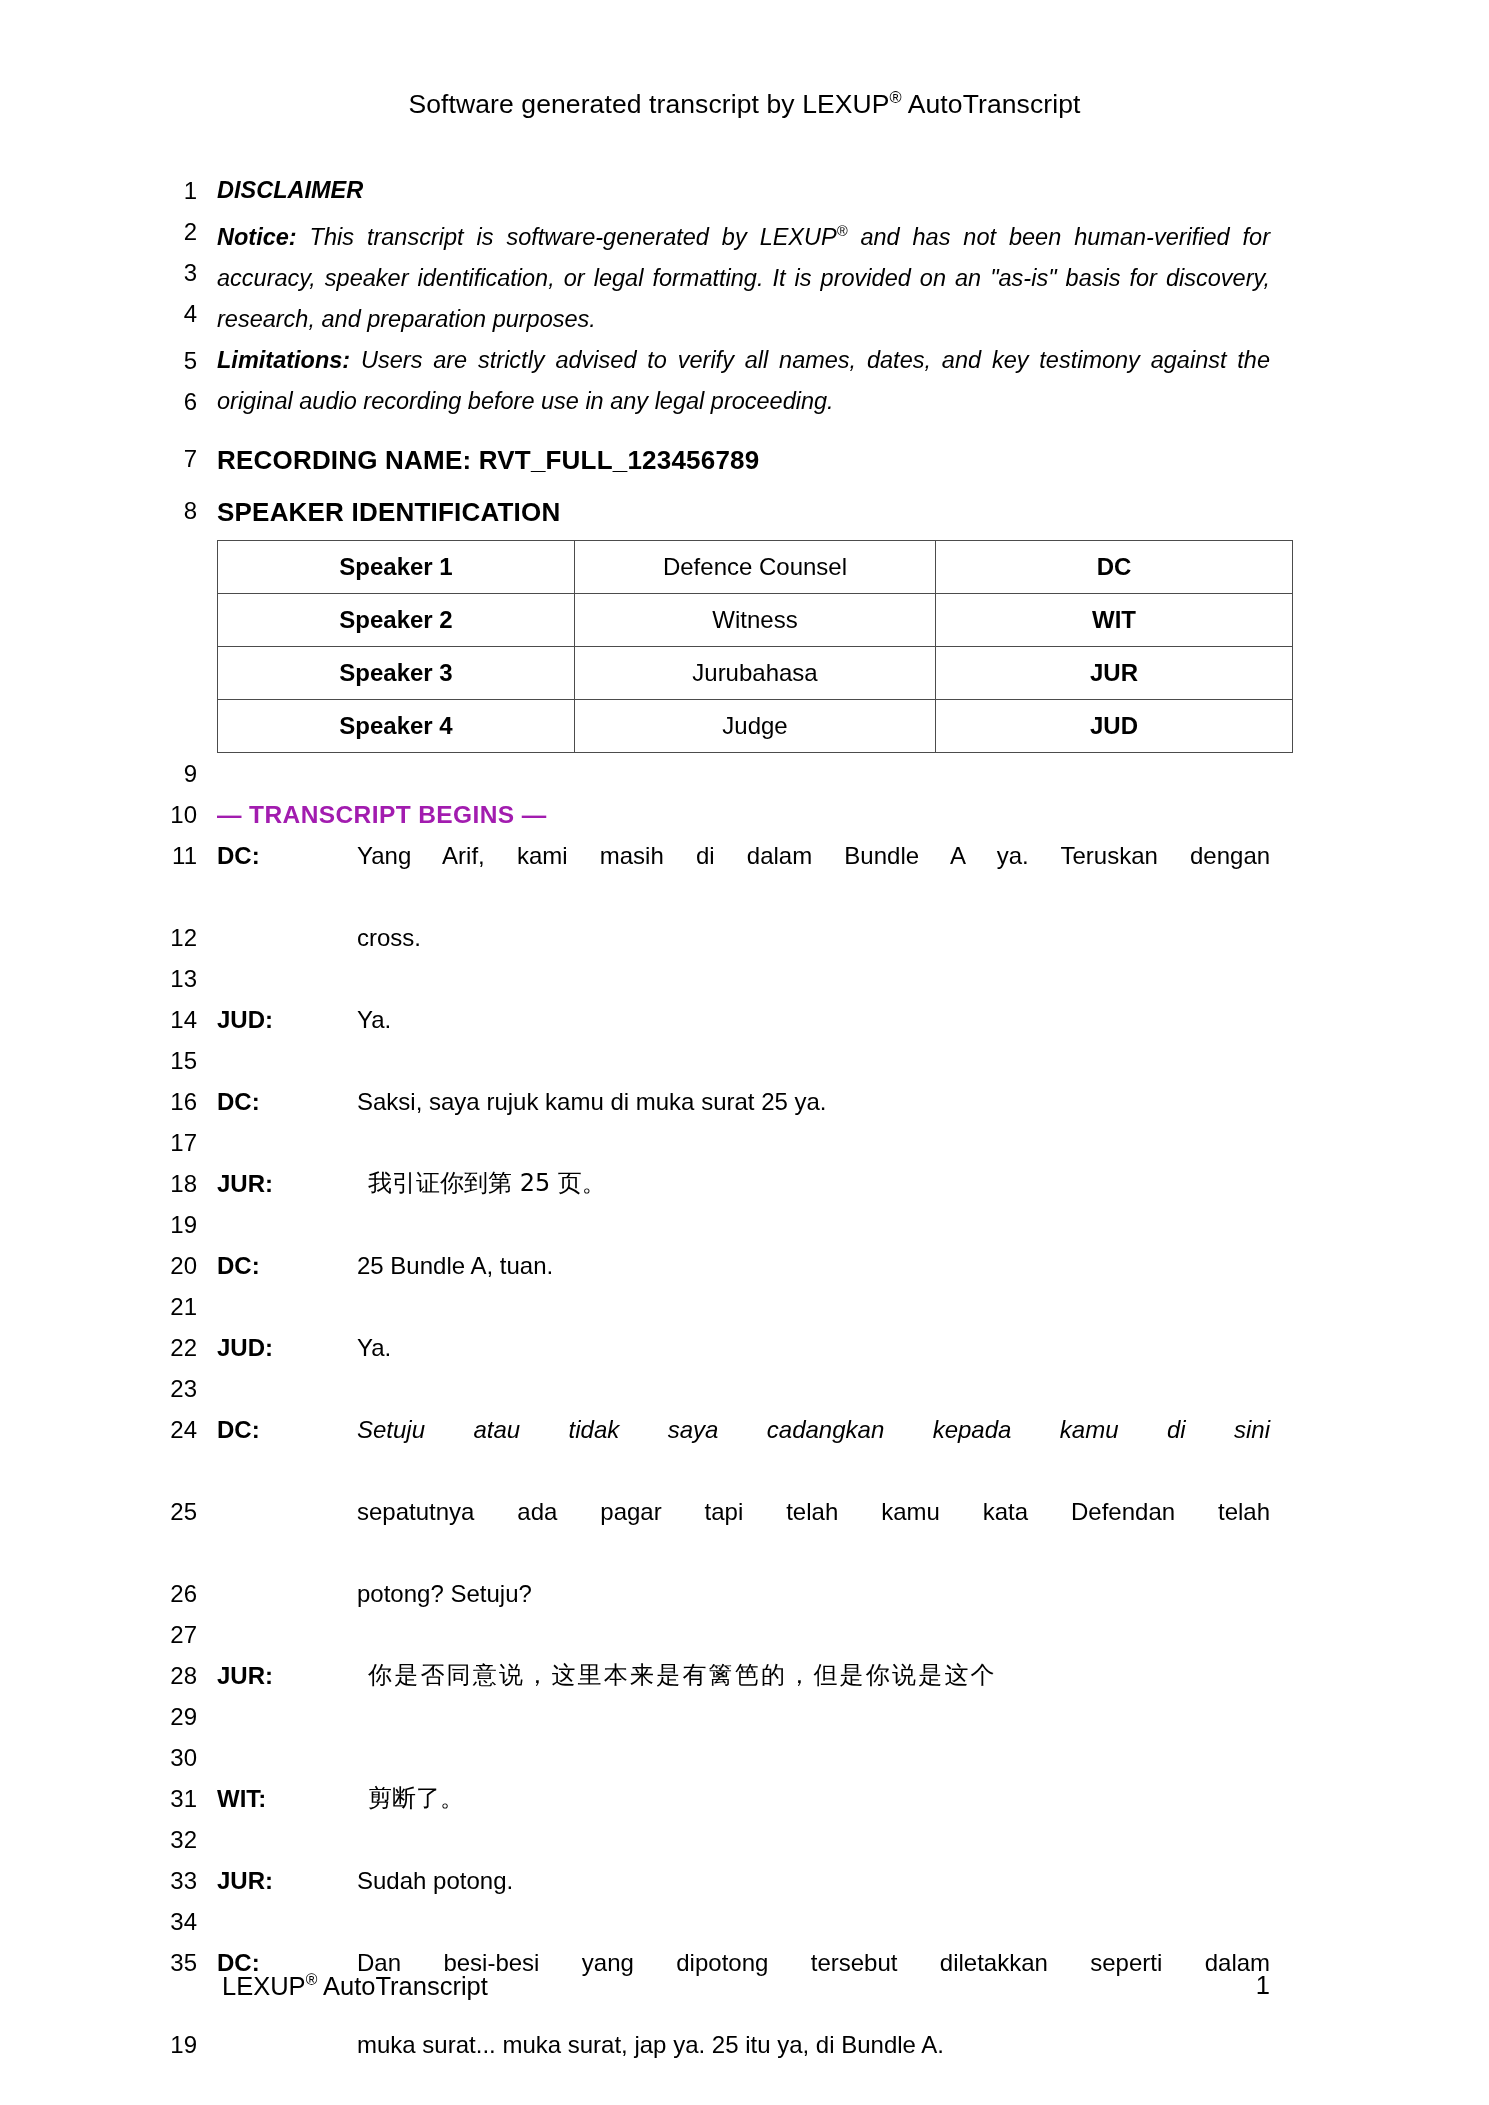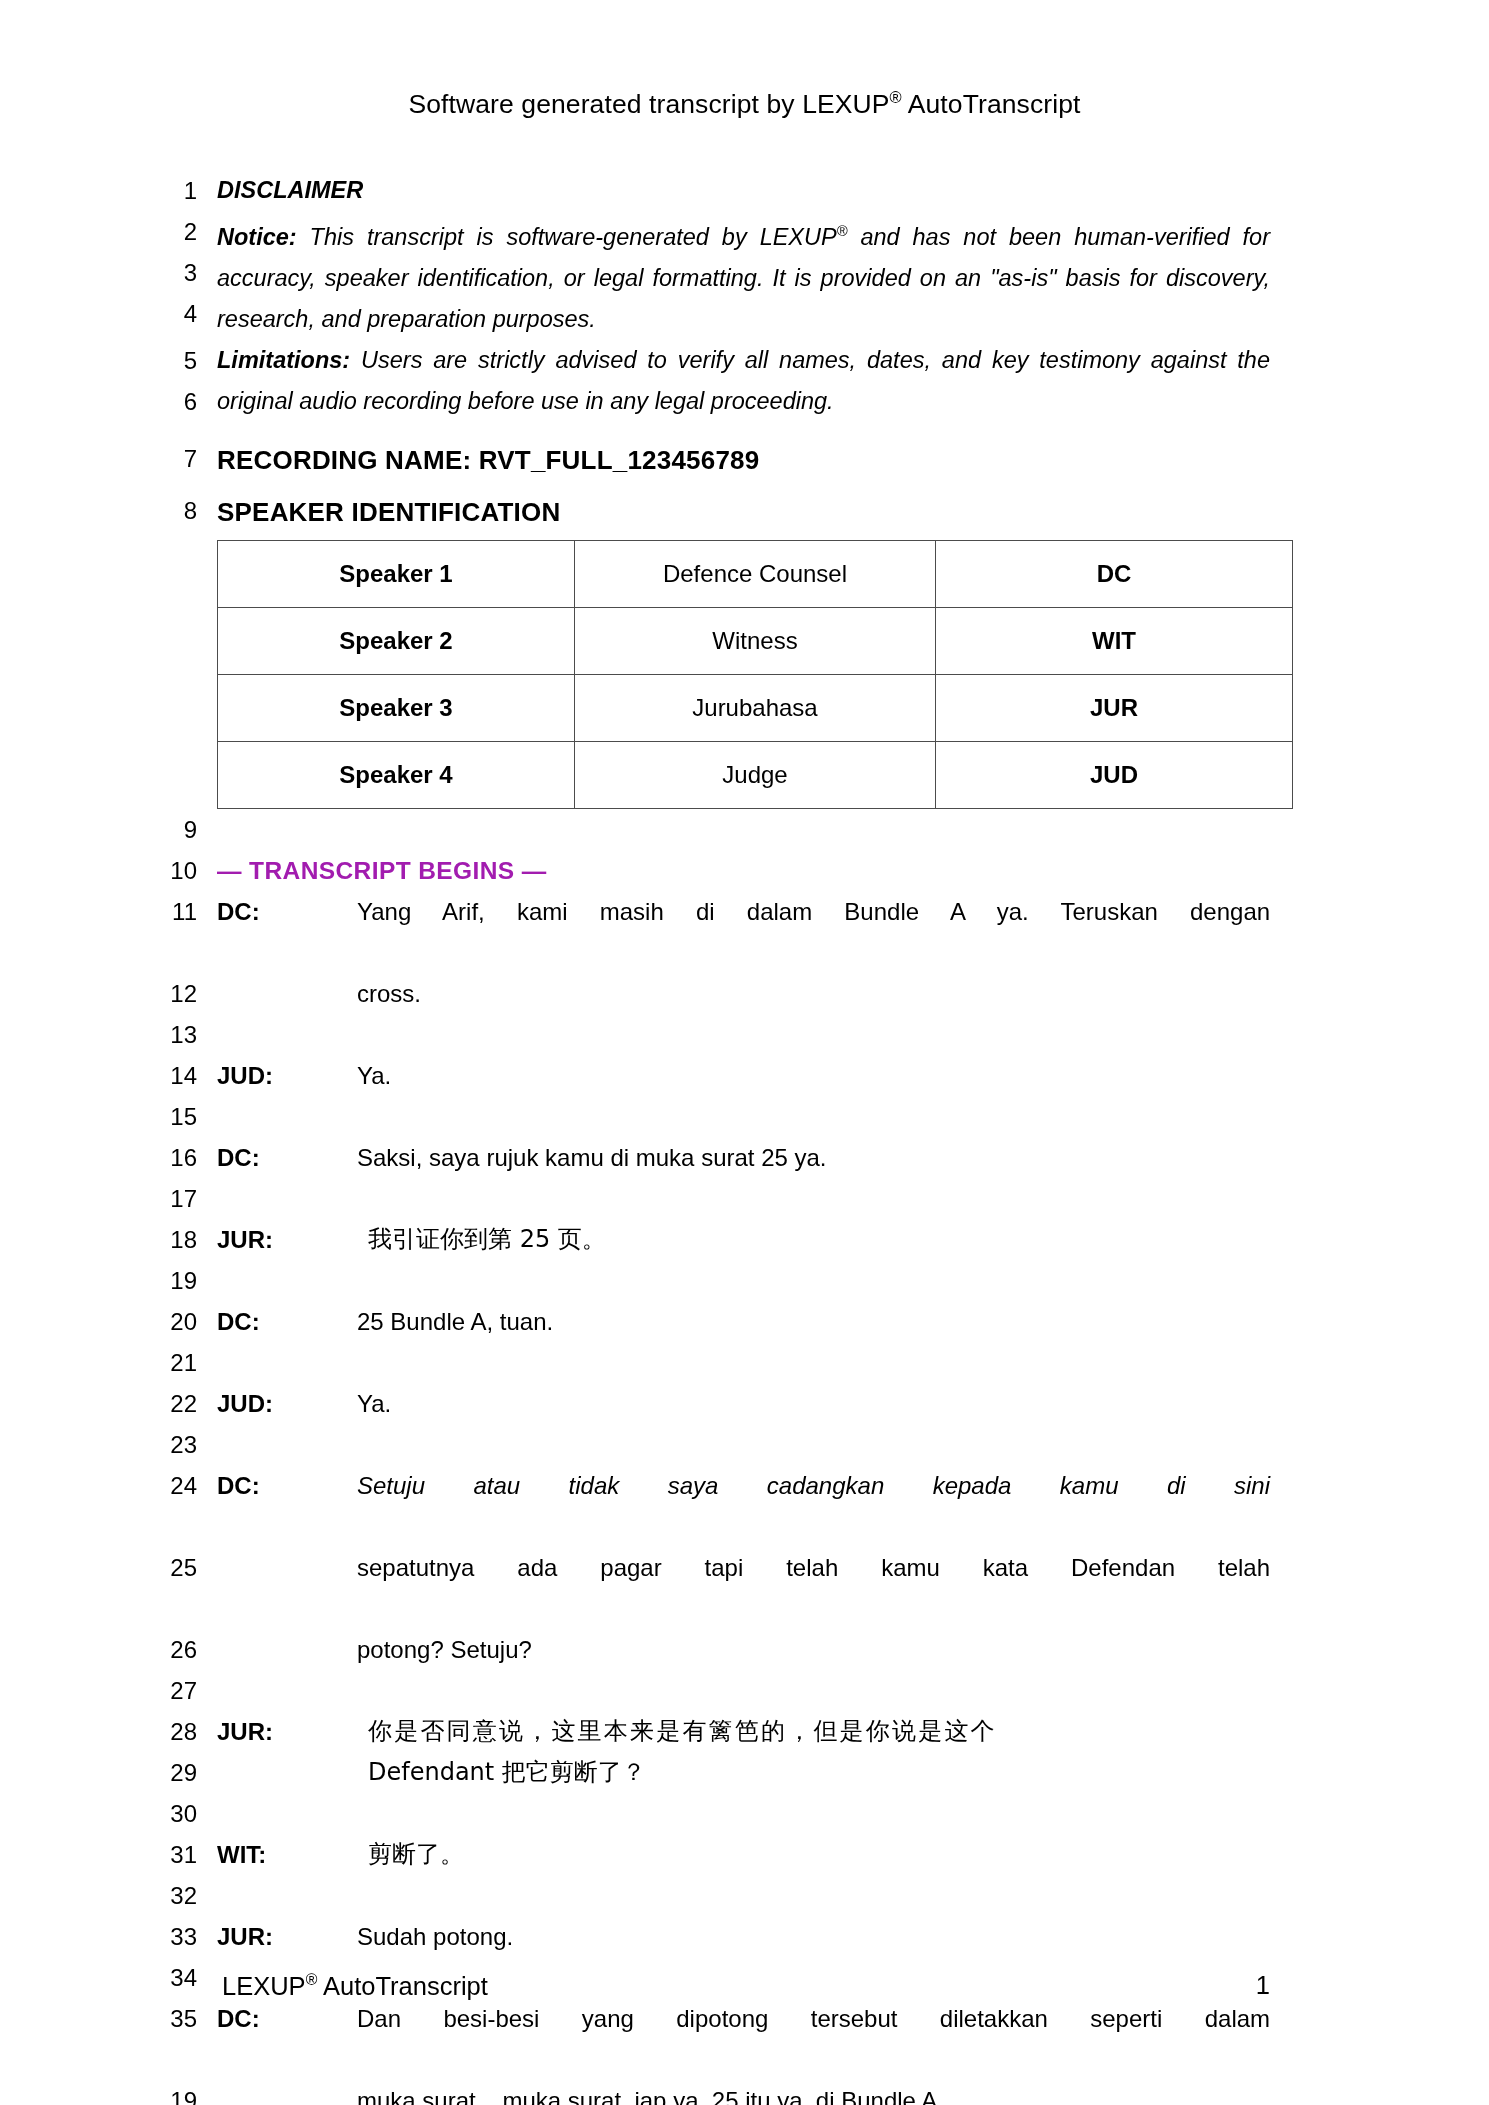--- a/index.html
+++ b/index.html
@@ -101,21 +101,21 @@
     border-collapse: collapse;
     width: 100%;
     table-layout: fixed;
   }
   table.spk td {
     border: 1.6px solid #4c4c4c;
     height: 50px;
     text-align: center;
     vertical-align: middle;
     font-size: 24px;
-    padding: 8px 4px;
+    padding: 1px 4px;
   }
   table.spk td.c1 { width: 348px; font-weight: bold; }
   table.spk td.c2 { width: 352px; font-weight: normal; }
   table.spk td.c3 { width: 348px; font-weight: bold; }
 
   
   .marker .rtext {
     text-align: left;
     font-weight: bold;
     color: #a21caf;
@@ -370,21 +370,20 @@
           <div class="lnum">28</div>
           <div class="tbody">
             <div class="spk-tag">JUR:</div>
             <div class="utt cjk" style="text-align: justify; letter-spacing: 2.2px;">你是否同意说，这里本来是有篱笆的，但是你说是这个</div>
           </div>
         </div>
         <div class="trow">
           <div class="lnum">29</div>
           <div class="tbody">
             <div class="spk-tag"></div>
-            <div class="utt cjk" style="text-align: left;">Defendant 把它剪断了？</div>
           </div>
         </div>
         <div class="trow">
           <div class="lnum">30</div>
           <div class="tbody">
             <div class="spk-tag"></div>
             <div class="utt" style="text-align: left;">&nbsp;</div>
           </div>
         </div>
         <div class="trow">

